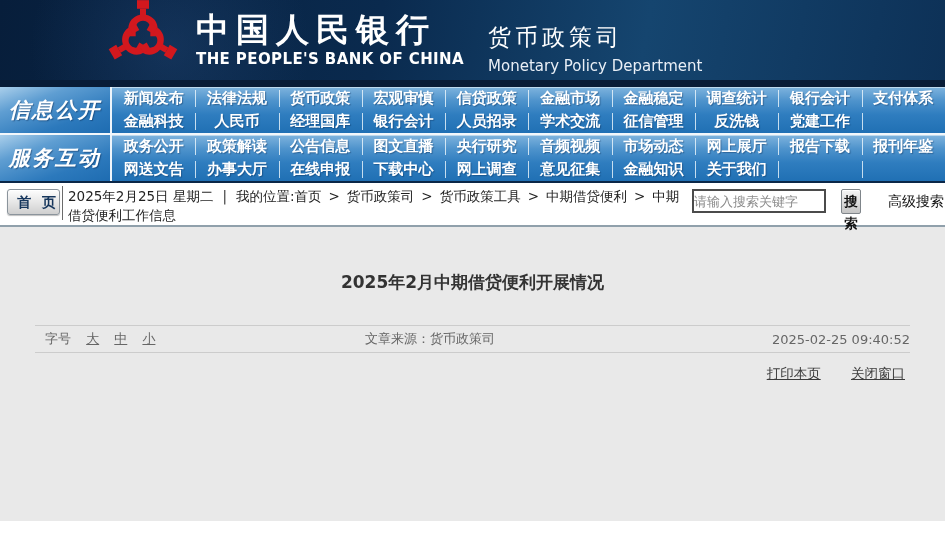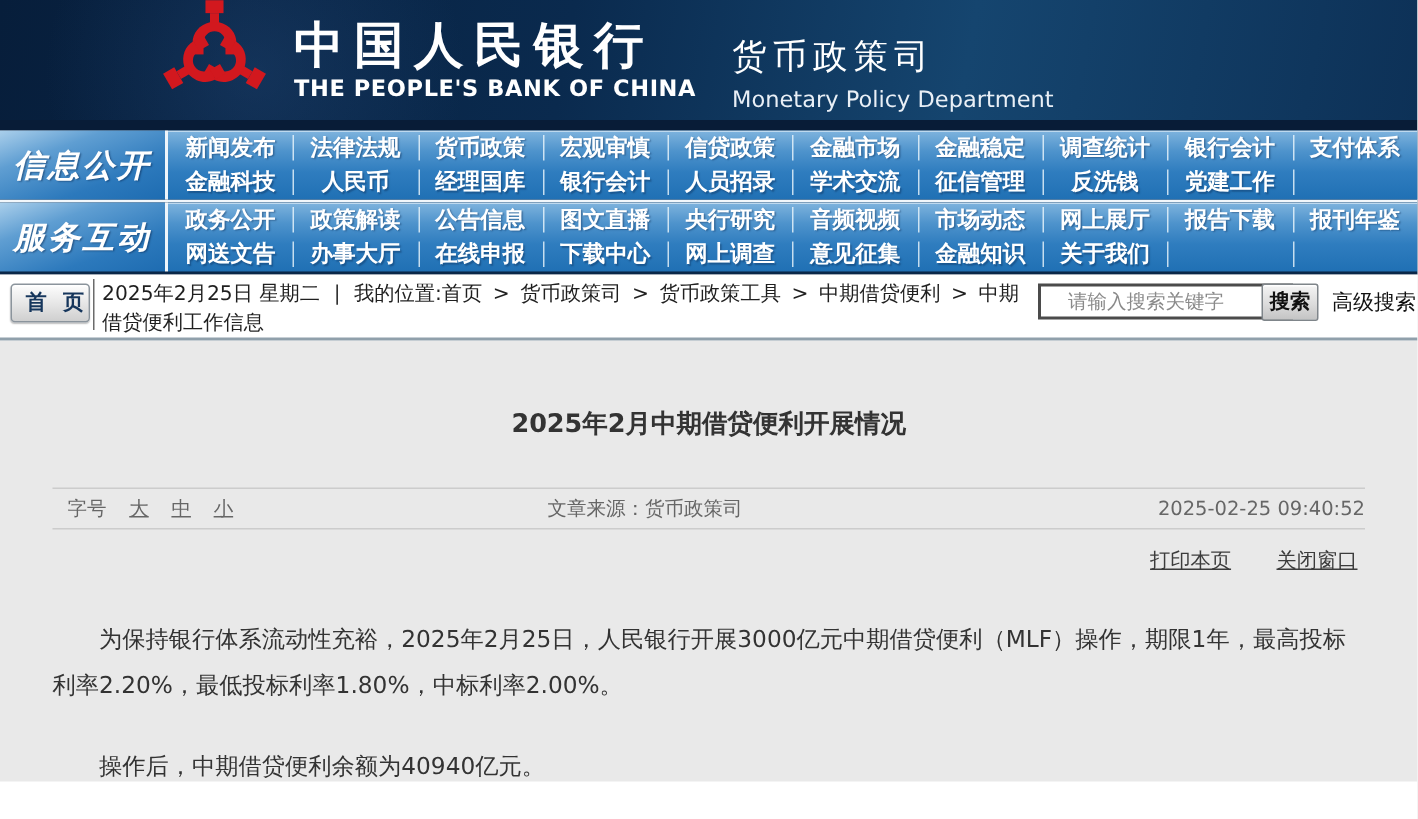--- a/index.html
+++ b/index.html
@@ -67,26 +67,26 @@
   .home-divider{position:absolute;left:62px;top:3px;height:34px;width:1px;background:#6b6b6b;}
   .crumb-text{
     position:absolute;left:68px;top:4px;width:618px;
     font-size:13.5px;line-height:19px;color:#1f1f1f;word-break:break-all;
   }
   .crumb-sep{margin:0 7px;}
   .crumb-bar-sep{margin:0 9px;color:#333;}
   .crumb-link{cursor:pointer;}
   .search-input{
     position:absolute;left:692px;top:6px;width:130px;height:18px;
-    border:2px solid #4b4b4b;font-size:13px;padding:1px 18px;color:#333;
+    border:2px solid #4b4b4b;font-size:13px;padding:1px 0;color:#333;
     font-family:"DejaVu Sans","Liberation Sans",sans-serif;
   }
   .search-input::placeholder{color:#8a8a8a;}
   .search-btn{
-    position:absolute;left:841px;top:6px;width:38px;height:25px;box-sizing:border-box;
+    position:absolute;left:841px;top:6px;width:20px;height:25px;box-sizing:border-box;
     background:linear-gradient(180deg,#f5f5f5 0%,#dcdcdc 55%,#c4c4c4 100%);
     border:1px solid #7f8ositio8a;border:1px solid #7f858a;border-radius:2px;
     box-shadow:inset 0 1px 0 #ffffff;
     font-size:13.5px;font-weight:bold;color:#111;text-align:center;line-height:22px;cursor:pointer;
   }
   .adv-link{position:absolute;left:888px;top:10px;font-size:14px;color:#111;cursor:pointer;white-space:nowrap;}
   
   .content{height:294px;background:#e9e9e9;}
   .article-title{padding-top:44px;text-align:center;font-size:17px;font-weight:bold;color:#333;}
   .rule{border:none;border-top:1px solid #cccccc;margin:0 35px;}
@@ -216,17 +216,13 @@
     <div class="meta-mid">
       <span>文章来源：</span><span>货币政策司</span>
     </div>
     <div class="meta-right">2025-02-25 09:40:52</div>
   </div>
   <hr class="rule">
   <div class="actions">
     <span class="action-link">打印本页</span>
     <span class="action-link">关闭窗口</span>
   </div>
-  <div class="article-body">
-    <p>为保持银行体系流动性充裕，2025年2月25日，人民银行开展3000亿元中期借贷便利（MLF）操作，期限1年，最高投标利率2.20%，最低投标利率1.80%，中标利率2.00%。</p>
-    <p>操作后，中期借贷便利余额为40940亿元。</p>
-  </div>
 </div>
 
 </body></html>

